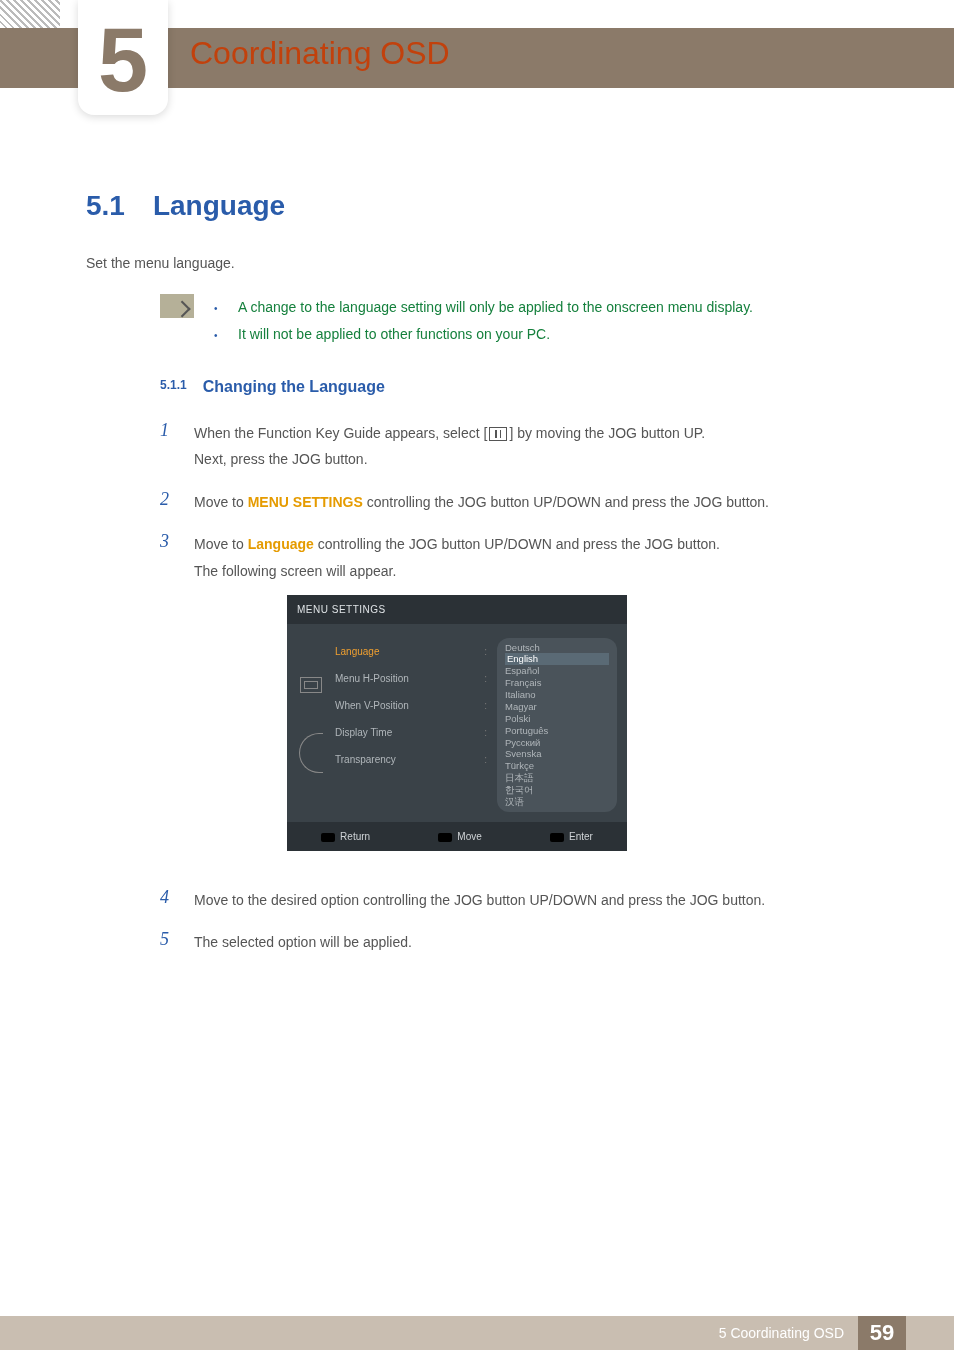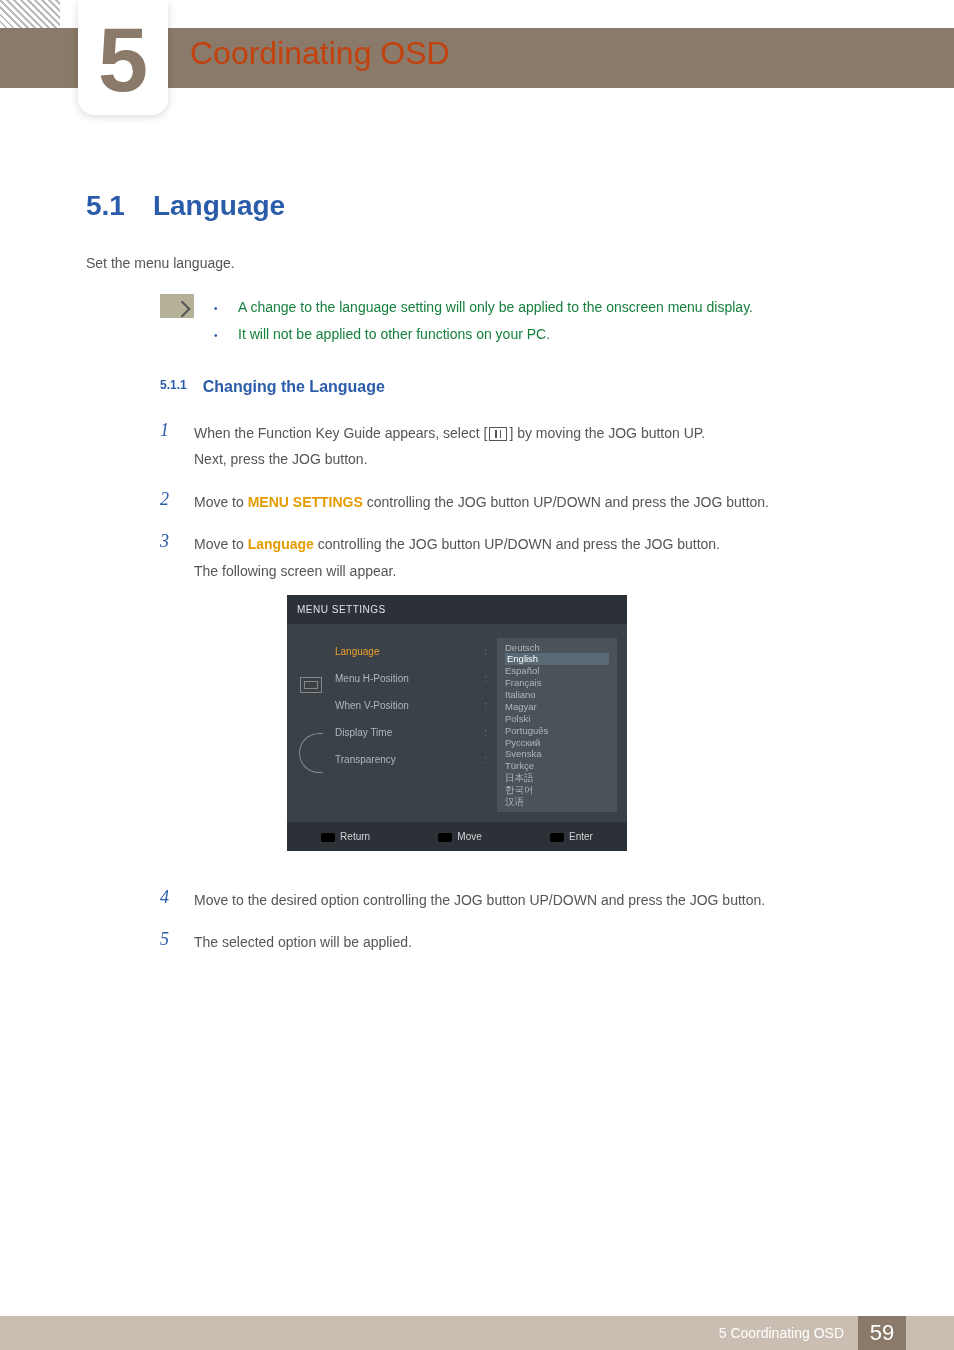--- a/index.html
+++ b/index.html
@@ -154,20 +154,21 @@
   .osd-menu { flex: 1; }
   .osd-menu-item { padding: 4px 0; display:flex; justify-content:space-between; }
   .osd-menu-item.sel { color: #f0a030; }
   .osd-menu-item .colon { color:#777; }
   .osd-langlist {
     width: 120px;
     background: #4a535a;
     padding: 4px 8px;
     line-height: 1.25;
     font-size: 9.5px;
+    border-radius: 12px;
   }
   .osd-langlist .sel { background:#5a6a75; color:#fff; padding:0 2px; }
   .osd-footer {
     background: #2b3136;
     display: flex;
     justify-content: space-around;
     padding: 5px 0;
     font-size: 10px;
     color: #cfd3d6;
   }
@@ -190,21 +191,21 @@
     justify-content: flex-end;
     align-items: center;
     gap: 14px;
     padding-right: 48px;
   }
   .footer-text { color: #fff; font-size: 14px; }
   .footer-page {
     background: #8b7a69;
     color: #fff;
     font-size: 22px;
-    font-weight: normal;
+    font-weight: bold;
     width: 48px; height: 34px;
     display: flex; align-items: center; justify-content: center;
   }
 </style>
 </head>
 <body>
 
 <div class="top-hatch"></div>
 <div class="header-bar"></div>
 <div class="chapter-box">

